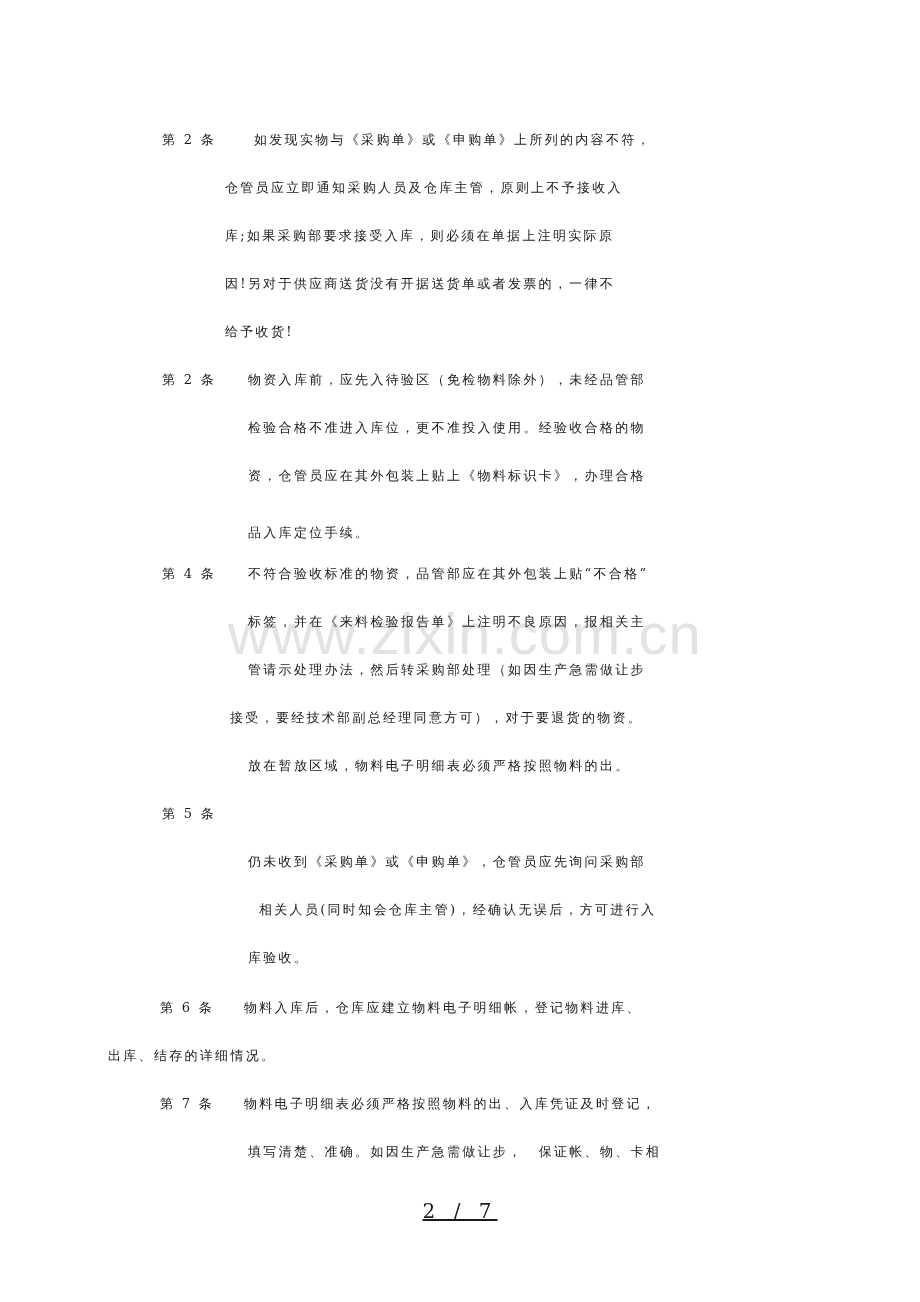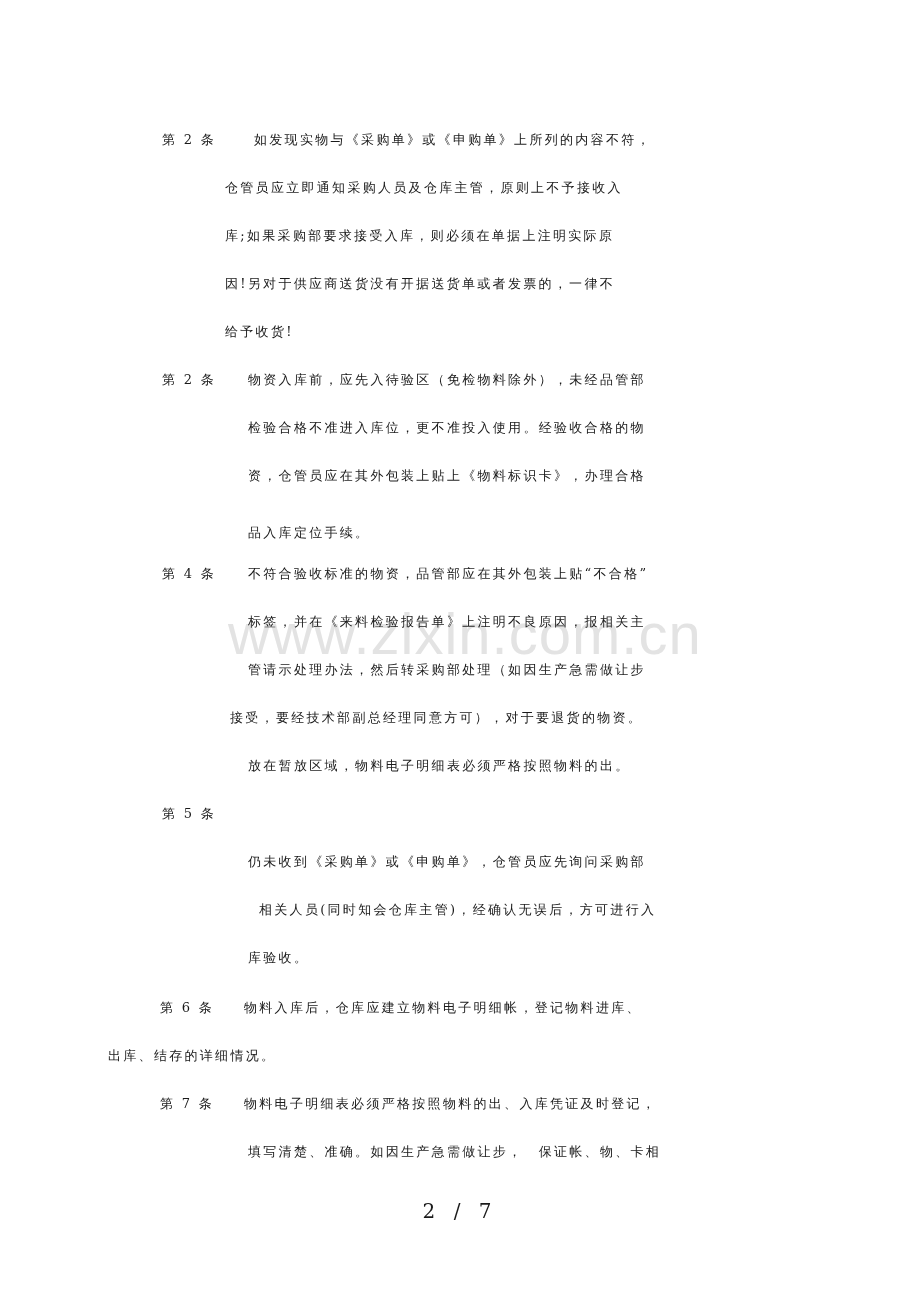--- a/index.html
+++ b/index.html
@@ -4,21 +4,21 @@
 <style>
   html, body { margin: 0; padding: 0; background: #ffffff; }
   body { width: 920px; height: 1302px; position: relative; overflow: hidden;
          font-family: "DejaVu Serif", "Liberation Serif", serif; color: #1a1a1a; }
   .page { position: absolute; left: 0; top: 0; width: 920px; height: 1302px; }
   .line { position: absolute; font-size: 13px; line-height: 24px; white-space: pre; letter-spacing: 2.3px; }
   .watermark { position: absolute; left: 228px; top: 600px; font-family: "Liberation Sans", sans-serif;
                font-size: 58px; color: #e3e3e3; letter-spacing: 1px; white-space: nowrap; z-index: 0; }
   .line { z-index: 1; }
   .footer { position: absolute; left: 0; width: 920px; top: 1199px; text-align: center;
-            font-size: 20px; letter-spacing: 6px; white-space: pre; }
+            font-size: 20px; letter-spacing: 6px; white-space: pre; text-decoration: underline; }
 </style>
 </head>
 <body>
 
 <div class="page">
 
   <div class="watermark">www.zixin.com.cn</div>
 
   <div class="line" style="left:162px; top:128px;">第 2 条</div>
   <div class="line" style="left:254px; top:128px;">如发现实物与《采购单》或《申购单》上所列的内容不符，</div>

